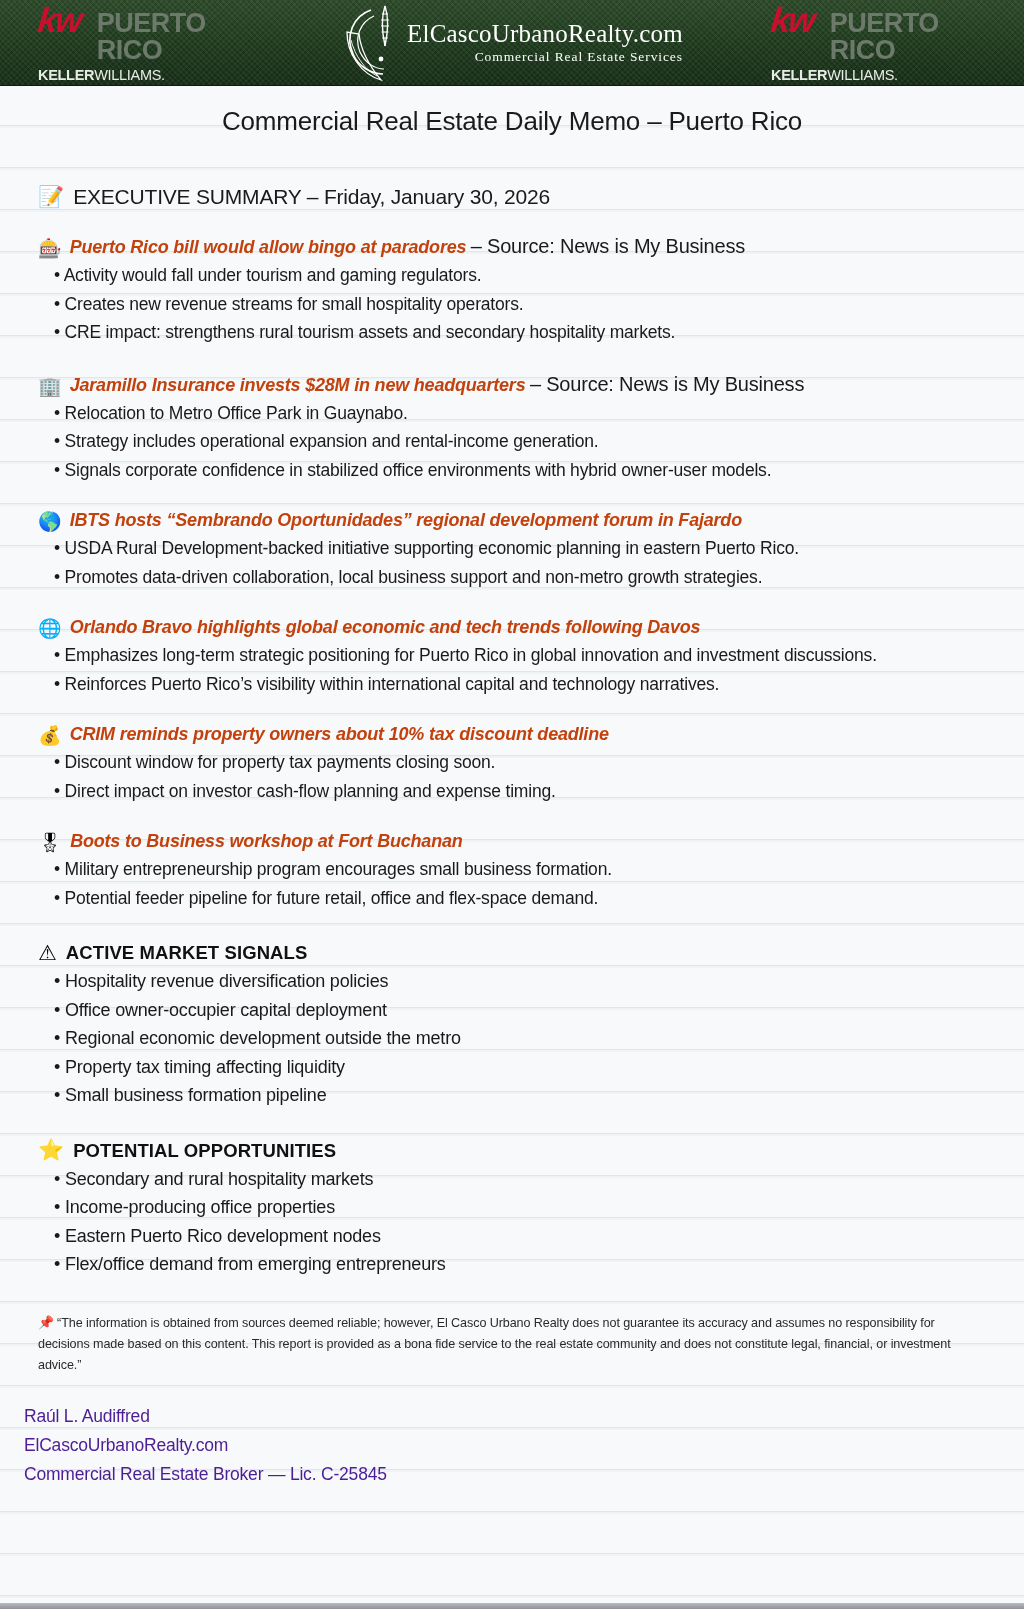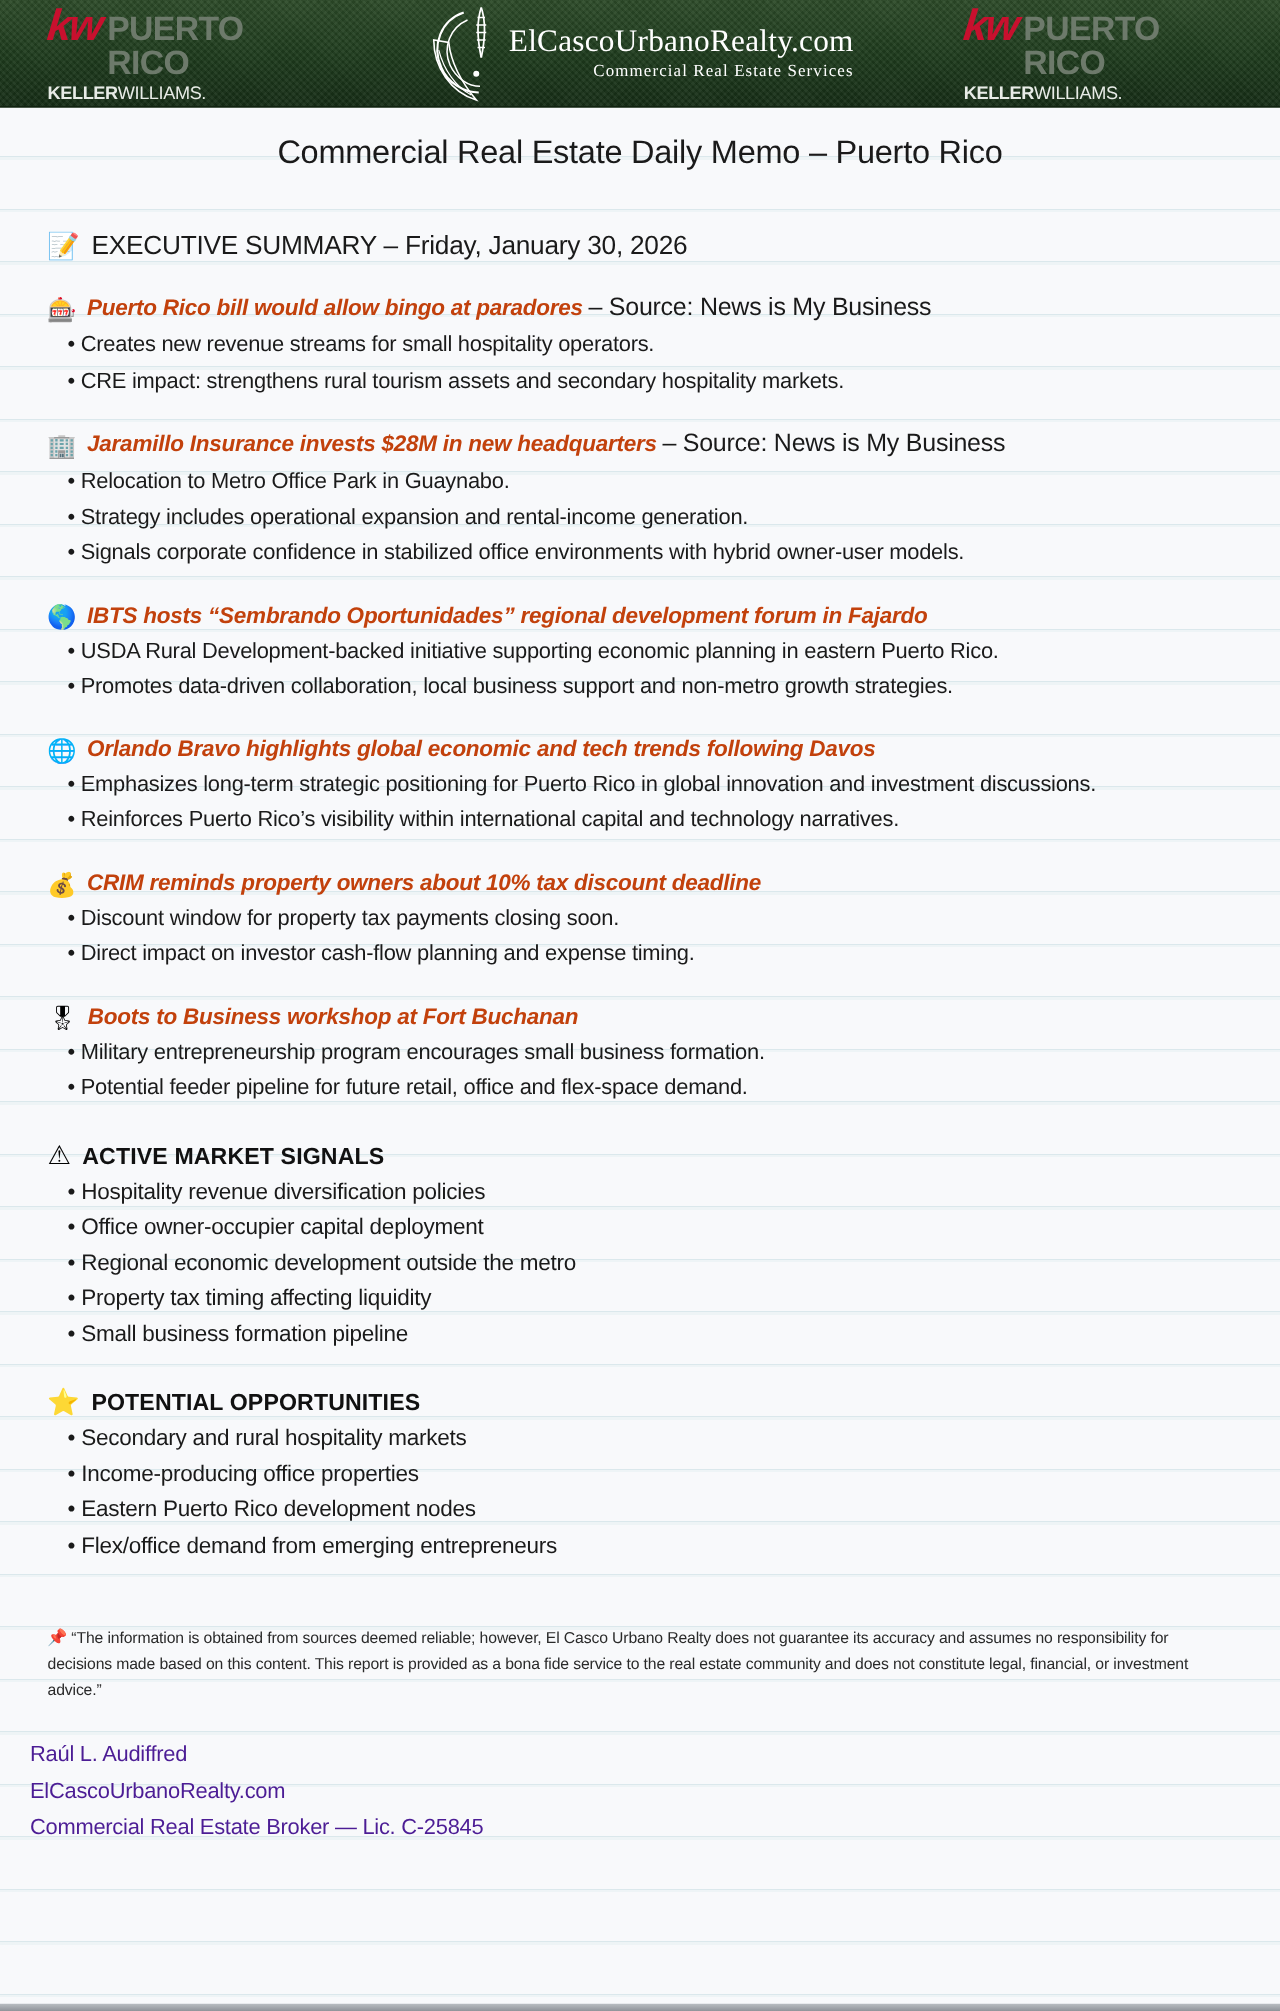--- a/index.html
+++ b/index.html
@@ -67,21 +67,21 @@
     letter-spacing: -2px;
     font-style: italic;
     transform: skewX(-6deg);
   }
   .kw-region {
     font-family: "Liberation Sans", sans-serif;
     font-weight: bold;
     font-size: 27px;
     color: #6d7a6b;
     letter-spacing: -0.5px;
-    margin-left: 5px;
+    margin-left: 16px;
   }
   .kw-line2 {
     margin-top: 4px;
     font-size: 14.5px;
     letter-spacing: -0.3px;
     color: #e8ece7;
     white-space: nowrap;
   }
   .kw-keller { font-weight: bold; }
   .kw-williams { font-weight: normal; }
@@ -198,21 +198,21 @@
   .section-title {
     font-size: 18.5px;
     font-weight: bold;
     color: #111111;
     letter-spacing: 0.1px;
   }
   .section-block .bullets li { font-size: 18px; line-height: 28.5px; }
 
   
   #disclaimer {
-    margin-top: 50px;
+    margin-top: 34px;
     padding: 0 18px 0 14px;
     font-size: 12.6px;
     line-height: 21px;
     color: #2a2a2a;
     letter-spacing: -0.1px;
   }
   #disclaimer .emoji { font-size: 13px; margin-right: 3px; }
 
   
   #signature {
@@ -279,20 +279,21 @@
     <span id="exec-summary-label">EXECUTIVE SUMMARY – Friday, January 30, 2026</span>
   </div>
 
   <div id="news-list">
       <div class="news-block">
         <div class="news-head">
           <span class="emoji">🎰</span>
           <span><span class="news-title">Puerto Rico bill would allow bingo at paradores</span> <span class="news-source">– Source: News is My Business</span></span>
         </div>
         <ul class="bullets">
+          <li>Activity would fall under tourism and gaming regulators.</li>
           <li>Creates new revenue streams for small hospitality operators.</li>
           <li>CRE impact: strengthens rural tourism assets and secondary hospitality markets.</li>
         </ul>
       </div>
       <div class="news-block">
         <div class="news-head">
           <span class="emoji">🏢</span>
           <span><span class="news-title">Jaramillo Insurance invests $28M in new headquarters</span> <span class="news-source">– Source: News is My Business</span></span>
         </div>
         <ul class="bullets">

